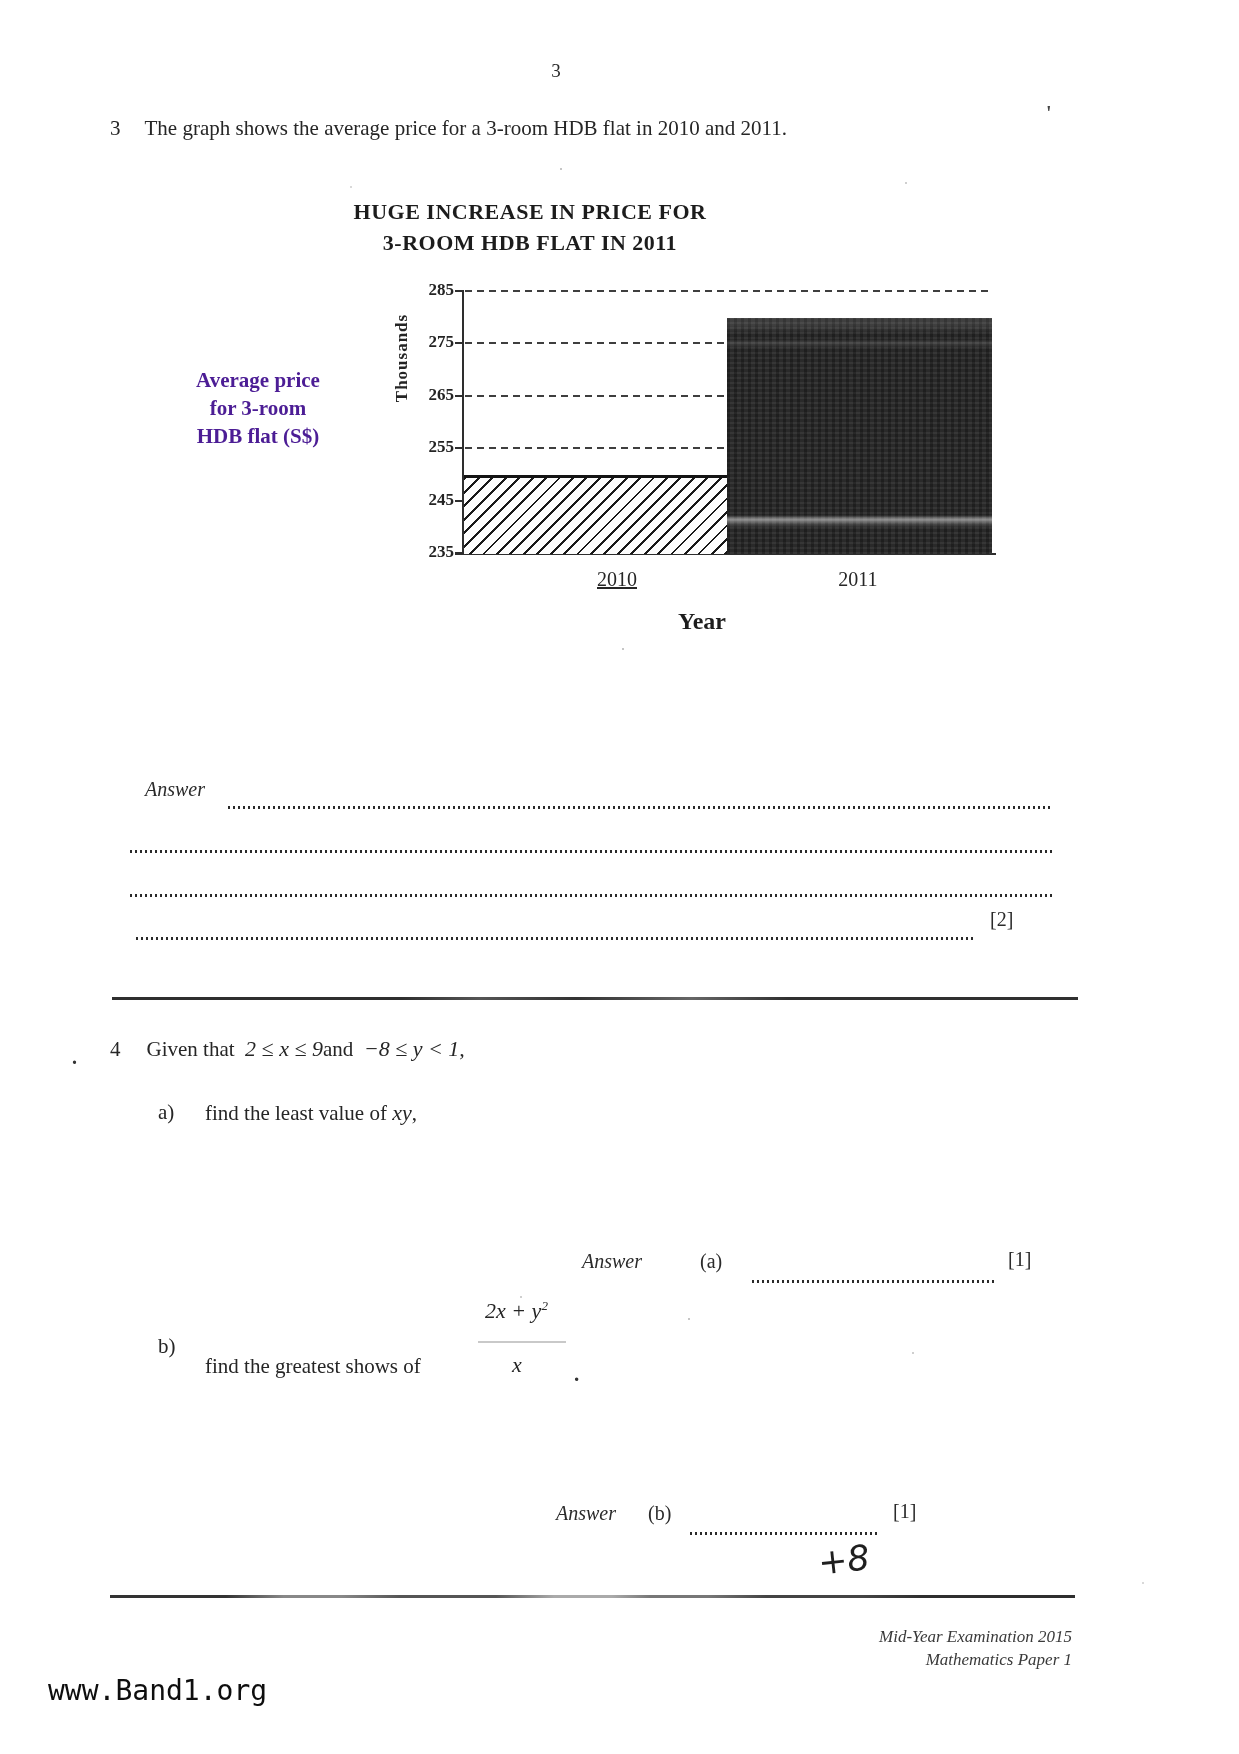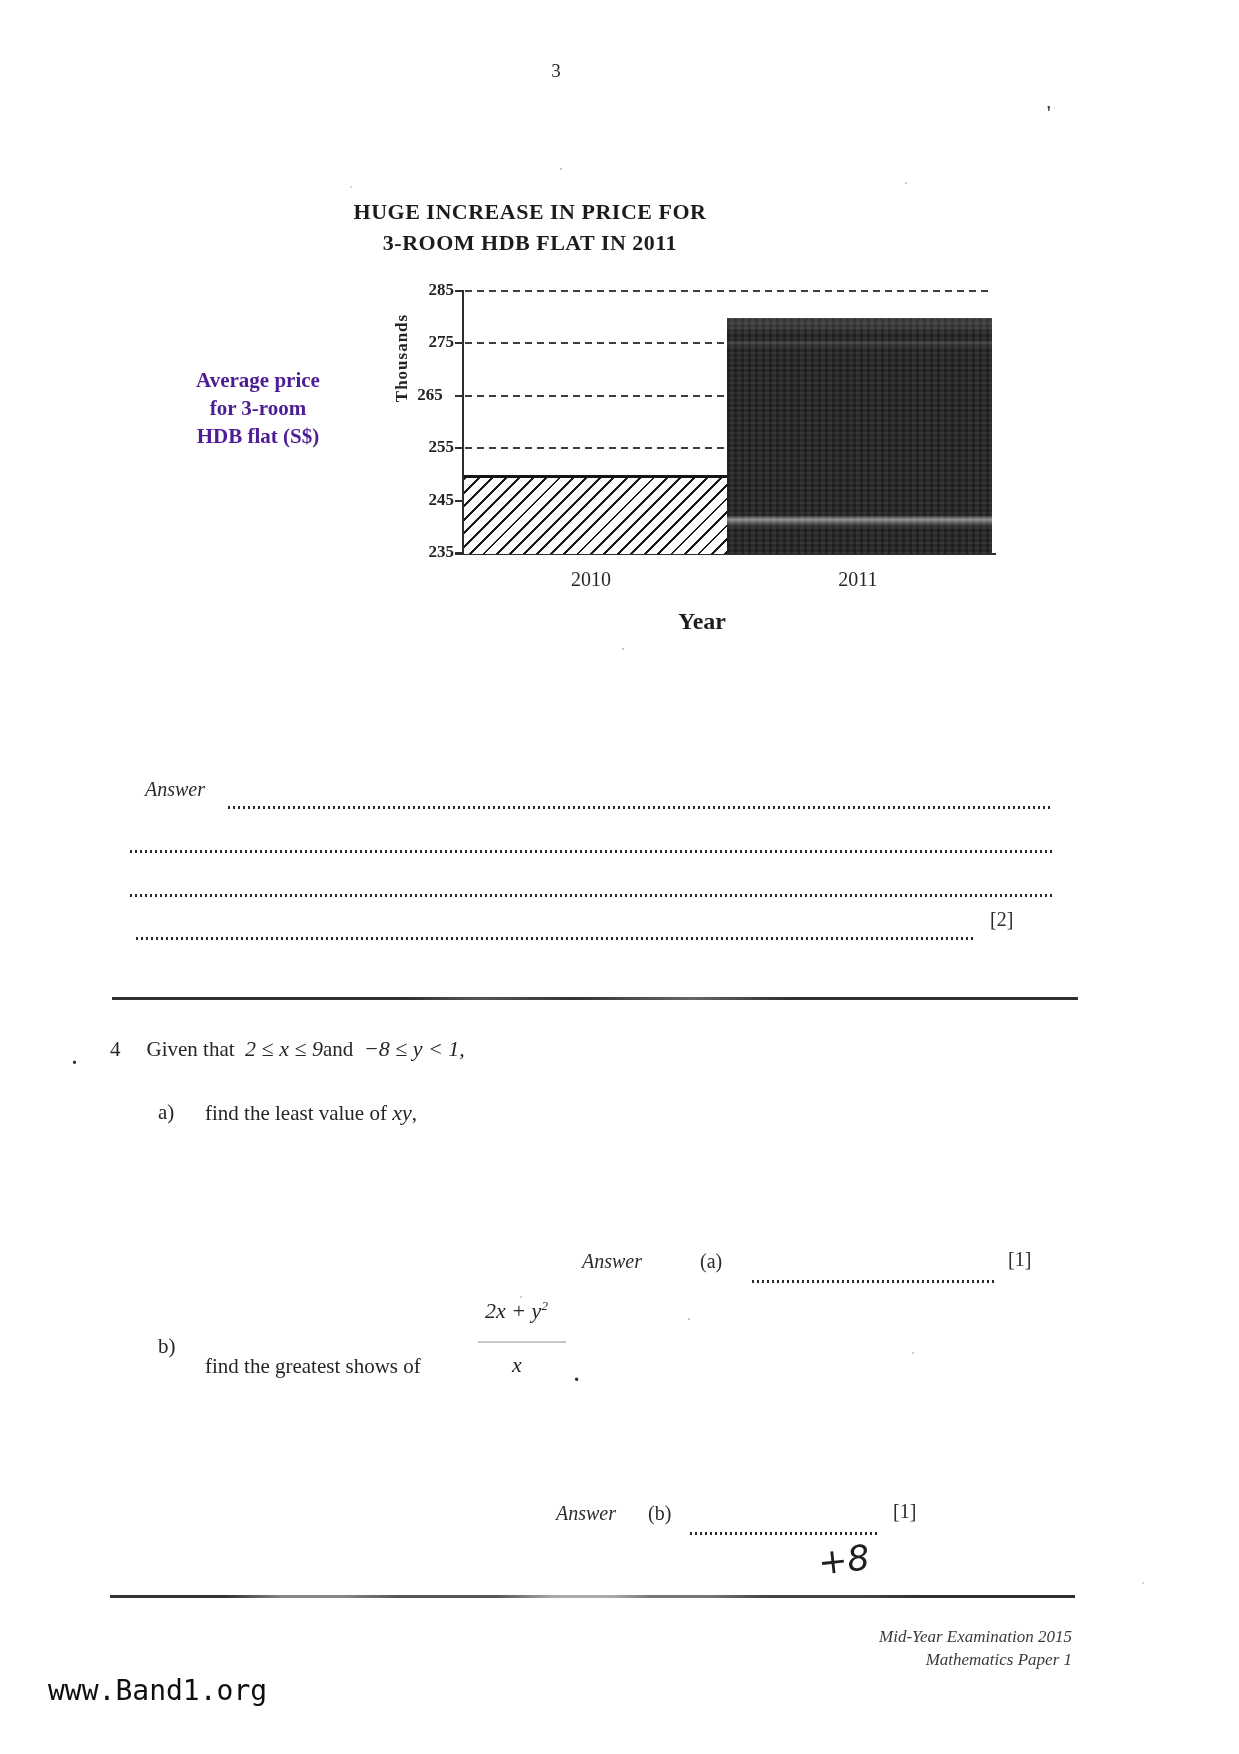--- a/index.html
+++ b/index.html
@@ -32,21 +32,21 @@
       background-image:repeating-linear-gradient(135deg,#191919 0 2px,transparent 2px 9.5px);
       border-top:3px solid #141414;box-sizing:border-box;}
   .bar-2011{left:265px;width:265px;background-color:#2a2a2a;
       background-image:
         linear-gradient(180deg,rgba(255,255,255,.10) 0 3%,transparent 7%,
           transparent 9%,rgba(255,255,255,.12) 10.5%,transparent 13%,
           transparent 83.5%,rgba(255,255,255,.5) 85.5%,rgba(255,255,255,.18) 87%,transparent 89%),
         repeating-linear-gradient(90deg,rgba(0,0,0,.28) 0 3px,transparent 3px 7px),
         repeating-linear-gradient(0deg,rgba(255,255,255,.06) 0 2px,transparent 2px 5px);}
   .xcat{width:110px;text-align:center;font-size:20px;top:568px;color:#262626;}
-  #cat-2010{left:536px;} #cat-2011{left:803px;}
+  #cat-2010{left:562px;text-decoration:underline;} #cat-2011{left:803px;}
   .xlabel{left:678px;top:608px;width:100px;text-align:left;font-weight:bold;font-size:24px;color:#1d1d1d;}
   
   .prompt{left:143px;top:672px;font-size:21px;color:#262626;}
   .ans-label{font-style:italic;font-size:20px;color:#2b2b2b;}
   .q3-answer-label{left:145px;top:778px;}
   .dotline{height:3px;background:repeating-linear-gradient(90deg,#2a2a2a 0 2px,transparent 2px 5px);}
   .marks{font-size:20px;color:#2b2b2b;}
   
   .rule-top{left:112px;top:997px;width:966px;height:3px;
      background:linear-gradient(90deg,#2f2f2f 0 30%,#555 38%,#333 48%,#666 60%,#303030 70% 100%);}
@@ -90,20 +90,23 @@
 </style>
 </head>
 <body>
 
 <div class="page">
 
   <div class="abs page-num">3</div>
   <div class="abs artifact-quote">'</div>
   <div class="abs specks"></div>
 
+  <div class="abs q3-row">
+    <span class="qnum">3</span><span>The graph shows the average price for a 3-room HDB flat in 2010 and 2011.</span>
+  </div>
 
   <div class="abs chart-title">
     <div>HUGE INCREASE IN PRICE FOR</div>
     <div>3-ROOM HDB FLAT IN 2011</div>
   </div>
 
   <div class="abs ylabel-block">
     <div>Average price</div>
     <div>for 3-room</div>
     <div>HDB flat (S$)</div>
@@ -119,21 +122,21 @@
 
   <div class="gridline" style="top: 0px; width: 525px;"></div>
       <div class="gridline" style="top: 52.4px; width: 262px;"></div>
       <div class="gridline" style="top: 104.8px; width: 262px;"></div>
       <div class="gridline" style="top: 157.2px; width: 262px;"></div>
       <div class="tick-mark" style="top: 0px;"></div>
       <div class="tick-label" style="top: -10px;">285</div>
       <div class="tick-mark" style="top: 52.4px;"></div>
       <div class="tick-label" style="top: 42.4px;">275</div>
       <div class="tick-mark" style="top: 104.8px;"></div>
-      <div class="tick-label" style="top: 94.8px; text-align: center;">265</div>
+      <div class="tick-label" style="top: 94.8px;">265</div>
       <div class="tick-mark" style="top: 157.2px;"></div>
       <div class="tick-label" style="top: 147.2px;">255</div>
       <div class="tick-mark" style="top: 209.6px;"></div>
       <div class="tick-label" style="top: 199.6px;">245</div>
       <div class="tick-mark" style="top: 262px;"></div>
       <div class="tick-label" style="top: 252px;">235</div>
     </div>
 
   <div class="abs xcat" id="cat-2010">2010</div>
   <div class="abs xcat" id="cat-2011">2011</div>

